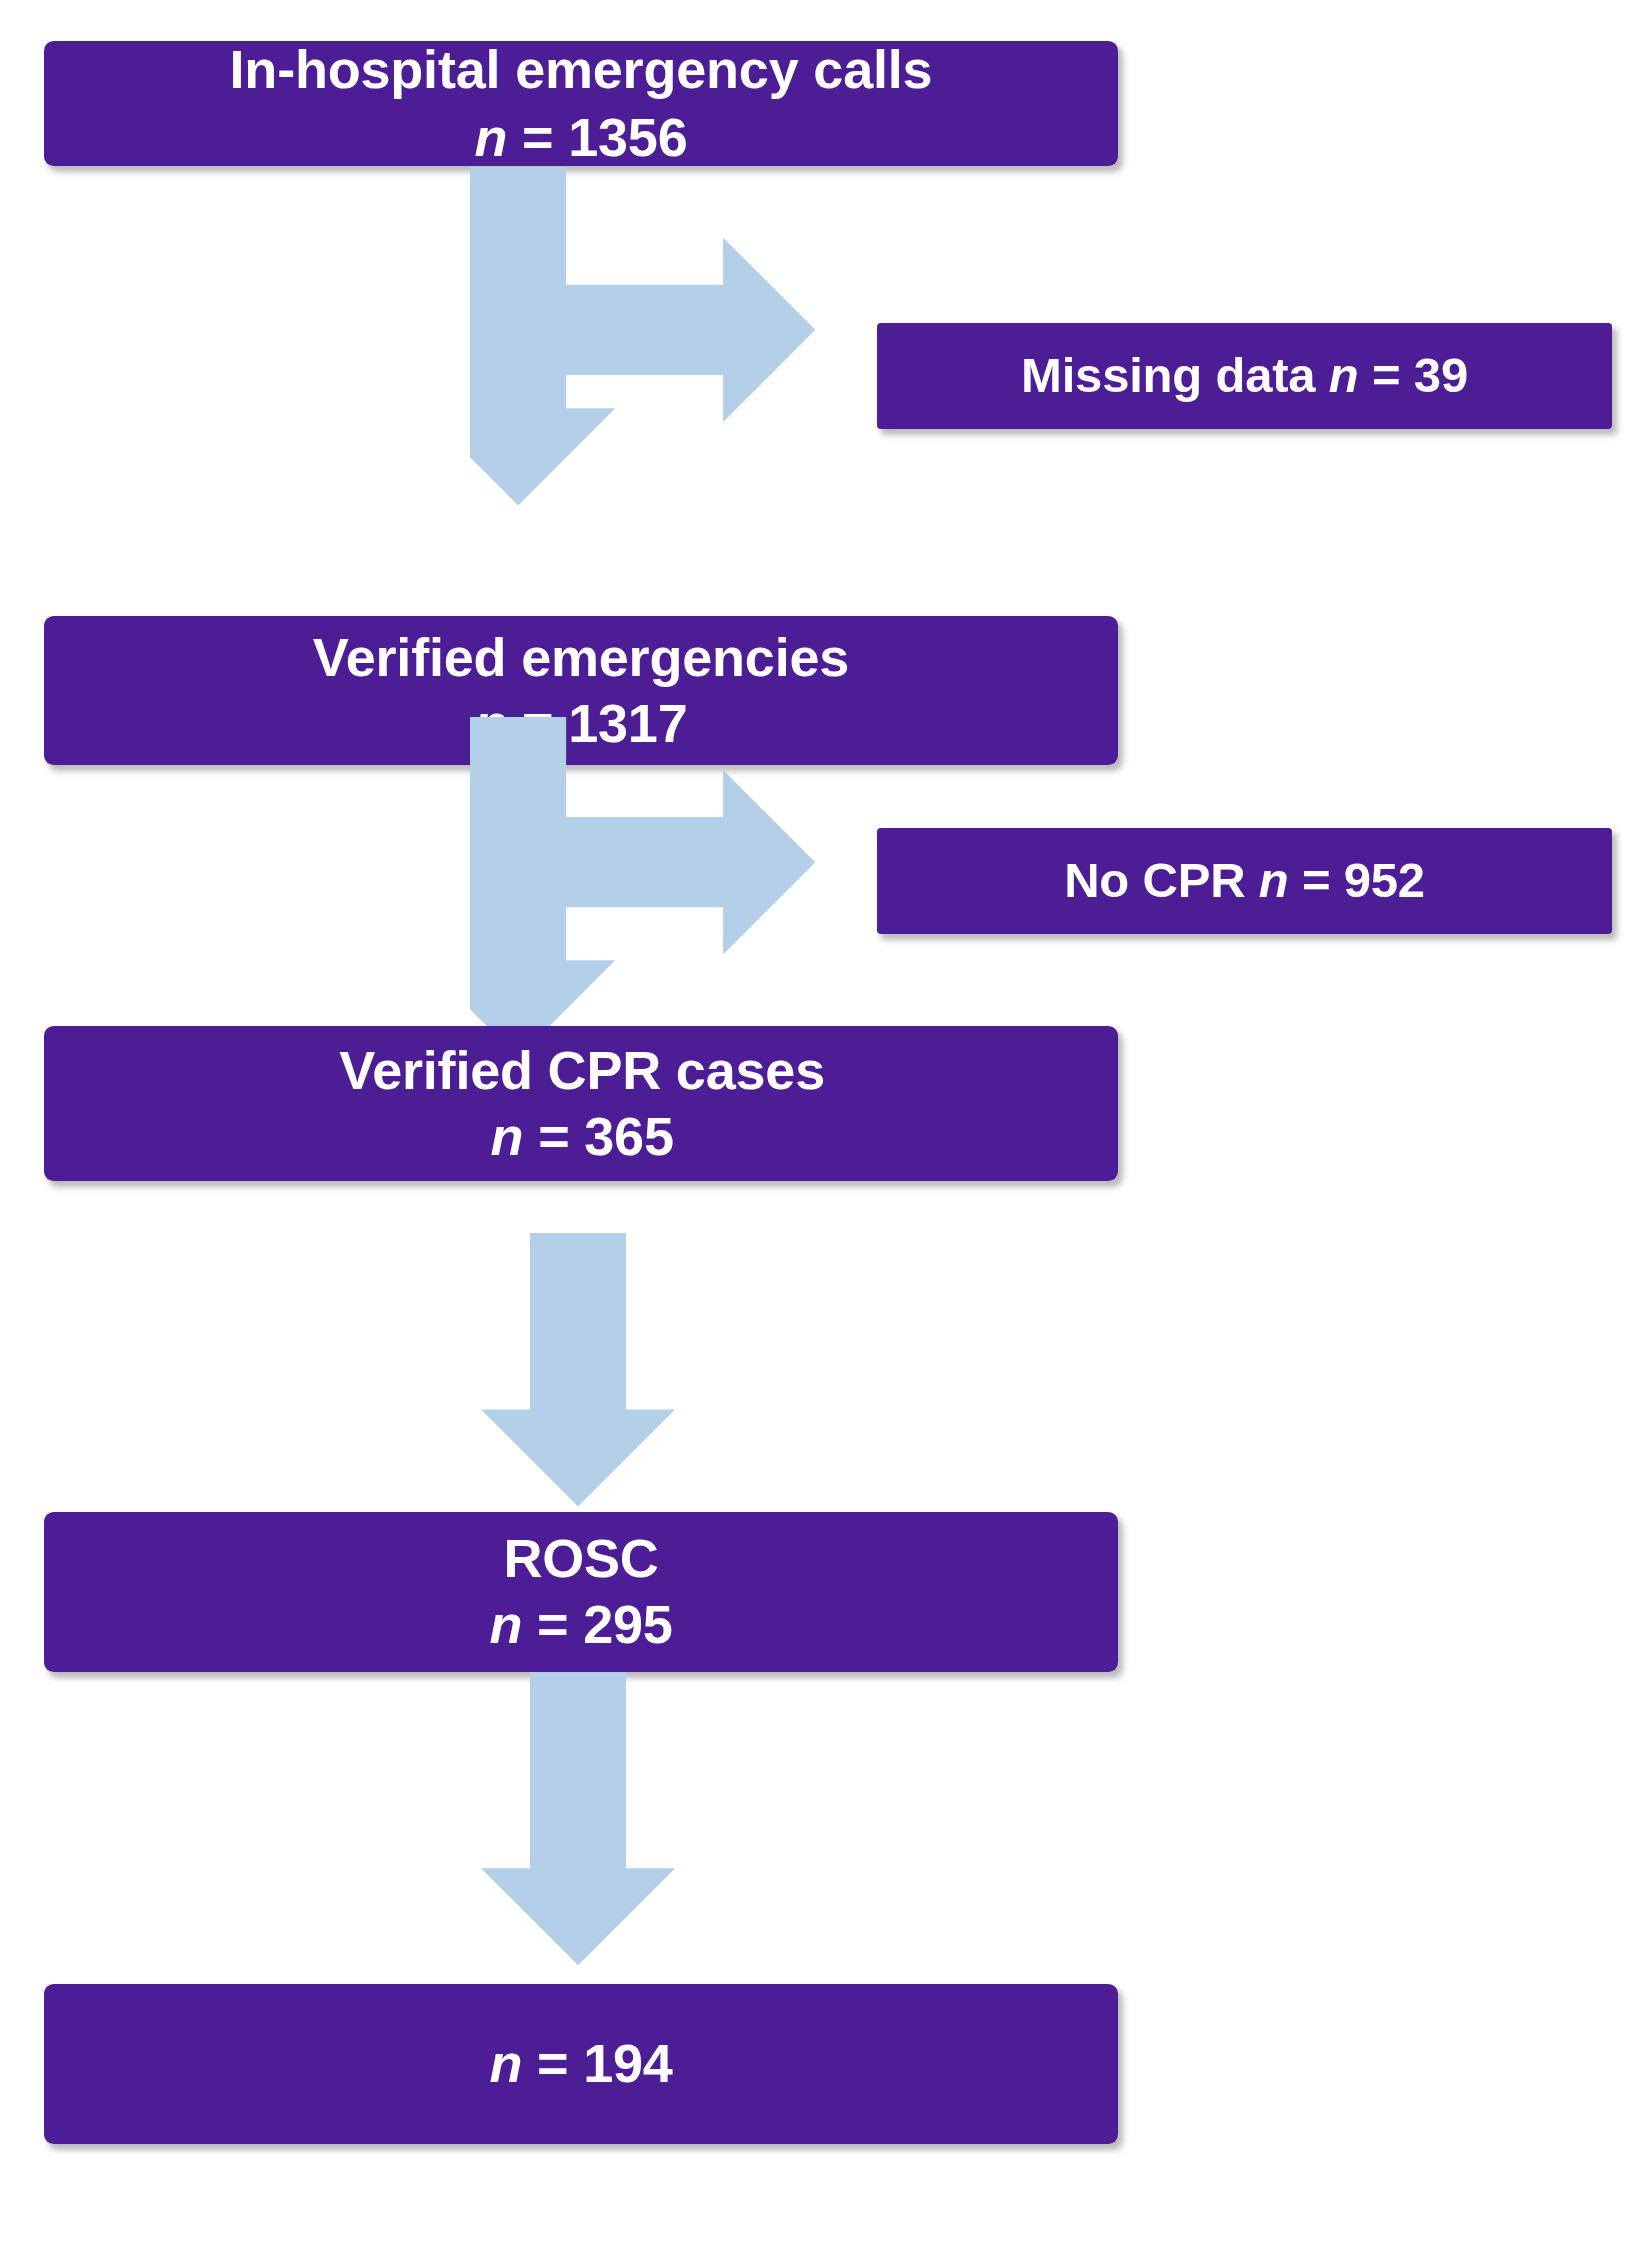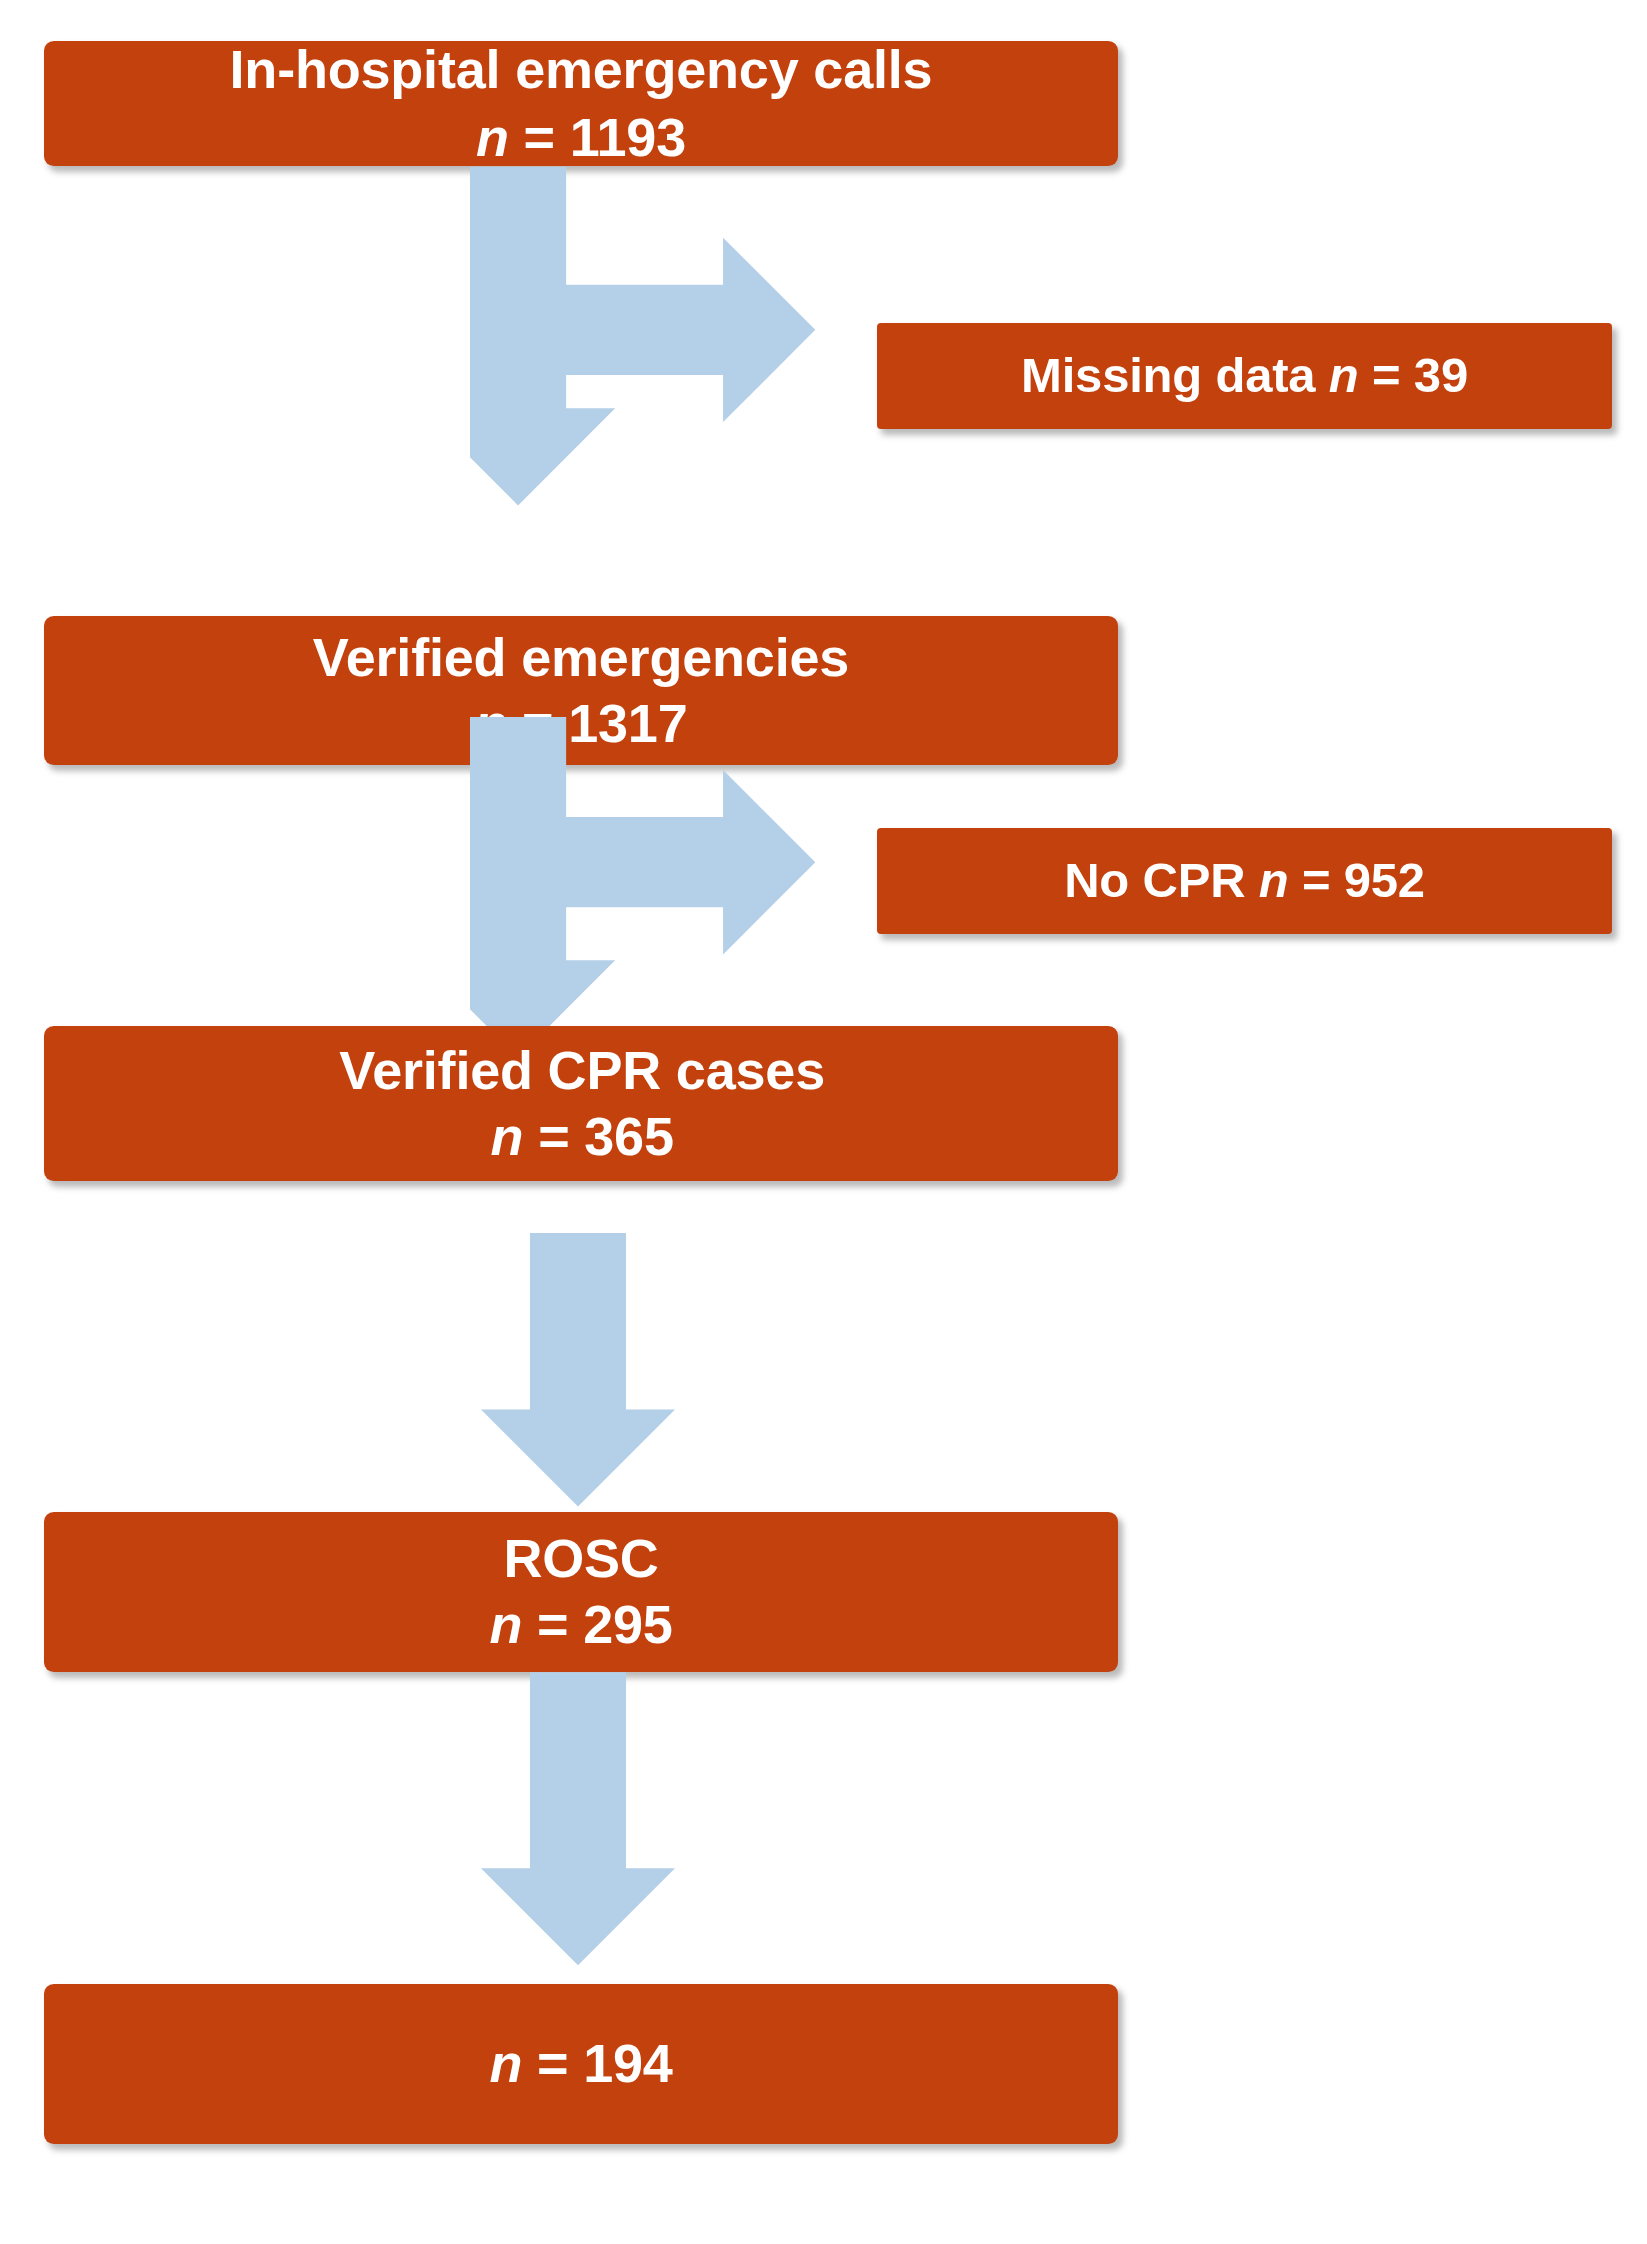--- a/index.html
+++ b/index.html
@@ -15,21 +15,21 @@
     position: relative;
     width: 1648px;
     height: 2245px;
     background: #ffffff;
     overflow: hidden;
   }
 
   
   .node {
     position: absolute;
-    background: #c2410c;
+    background: #4c1d95;
     border-radius: 9.8px;
     box-shadow: 4.9px 5.9px 6.9px rgba(90,90,90,0.42);
     color: #ffffff;
     display: flex;
     flex-direction: column;
     align-items: center;
     justify-content: center;
     text-align: center;
     font-weight: bold;
     letter-spacing: -0.2px;
@@ -86,21 +86,21 @@
   #arrow-3 { left: 480px; top: 1233px; }
   #arrow-4 { left: 480px; top: 1672px; }
 </style>
 </head>
 <body>
 
 <div id="flowchart">
 
   <div class="node main-node" id="node-calls">
     <span class="line l1">In-hospital emergency calls</span>
-    <span class="line l2"><em class="n-italic">n</em><span> = </span><span>1193</span></span>
+    <span class="line l2"><em class="n-italic">n</em><span> = </span><span>1356</span></span>
   </div>
 
   <div class="arrow" id="arrow-1">
     <svg width="412" height="412" viewBox="0 0 420 420">
       <path d="M 0,0
                L 98,0
                L 98,120
                L 258,120
                L 258,72
                L 352,166

